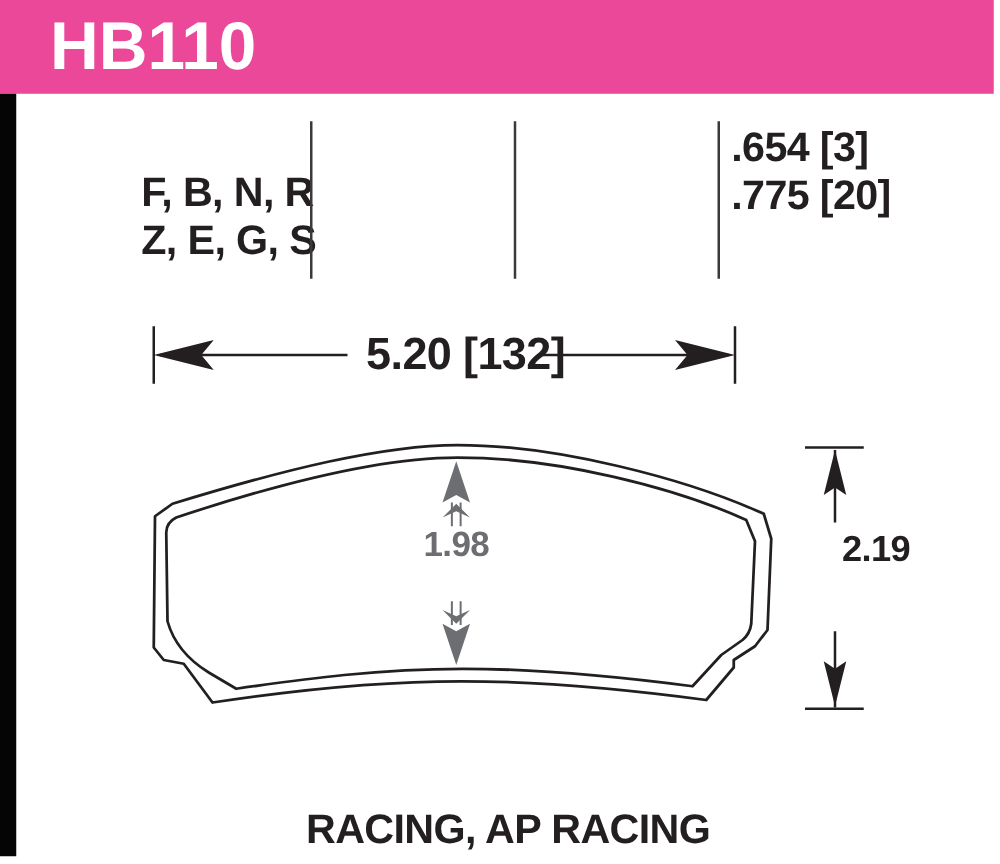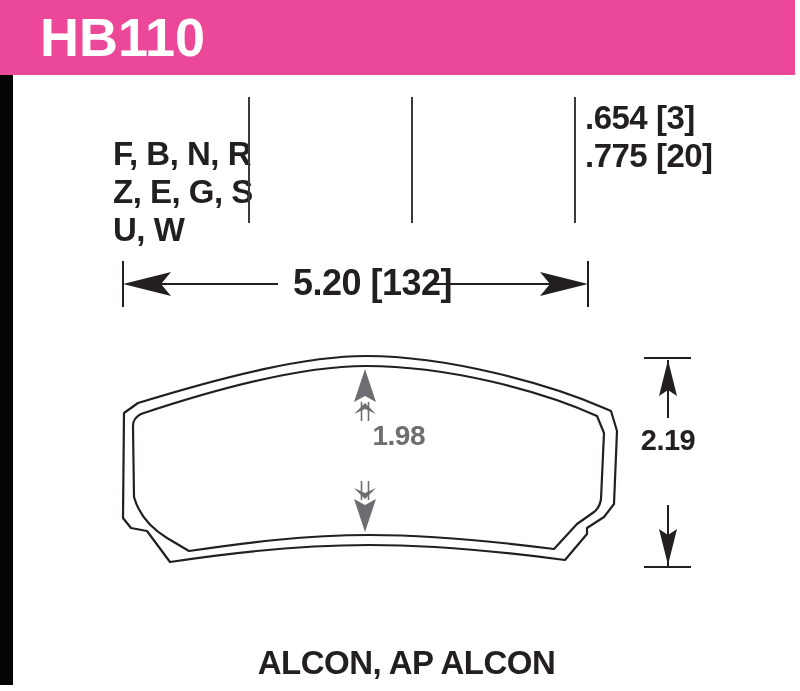--- a/index.html
+++ b/index.html
@@ -35,26 +35,26 @@
   .thickness-values {
     left: 585px; top: 99px; font-size: 33px; line-height: 38px; letter-spacing: -0.5px;
   }
 
   .width-label {
     left: 252px; top: 261px; width: 200px; text-align: right;
     font-size: 36px; line-height: 44px; letter-spacing: -0.5px;
   }
 
   .center-height-label {
-    left: 305px; top: 420px; width: 120px; text-align: right;
+    left: 305px; top: 420px; width: 120px; text-align: center;
     font-size: 28px; line-height: 31px; color: #6d6e71; letter-spacing: -0.5px;
   }
 
   .overall-height-label {
-    left: 608px; top: 421px; width: 120px; text-align: center;
+    left: 608px; top: 421px; width: 120px; text-align: right;
     font-size: 29px; line-height: 39px; letter-spacing: -0.5px;
   }
 
   .applications-label {
     left: 13px; top: 644px; width: 787px; text-align: center;
     font-size: 33px; letter-spacing: -0.5px;
   }
 
   svg.diagram { position: absolute; left: 0; top: 0; width: 800px; height: 691px; }
 </style>
@@ -63,21 +63,20 @@
 
 <div class="title-bar">
   <span class="part-number">HB110</span>
 </div>
 
 <div class="left-strip"></div>
 
 <div class="txt compound-codes">
   <div>F, B, N, R</div>
   <div>Z, E, G, S</div>
-  <div>U, W</div>
 </div>
 
 <div class="txt thickness-values">
   <div>.654 [3]</div>
   <div>.775 [20]</div>
 </div>
 
 <svg class="diagram" viewBox="0 0 800 691" xmlns="http://www.w3.org/2000/svg">
 
   <g stroke="#3a3a3a" stroke-width="2">
@@ -136,13 +135,13 @@
 <div class="txt width-label">5.20 [132]</div>
 
 <div class="txt center-height-label">
   <div>1.98</div>
 </div>
 
 <div class="txt overall-height-label">
   <div>2.19</div>
 </div>
 
-<div class="txt applications-label">ALCON, AP ALCON</div>
+<div class="txt applications-label">RACING, AP RACING</div>
 
 </body></html>

